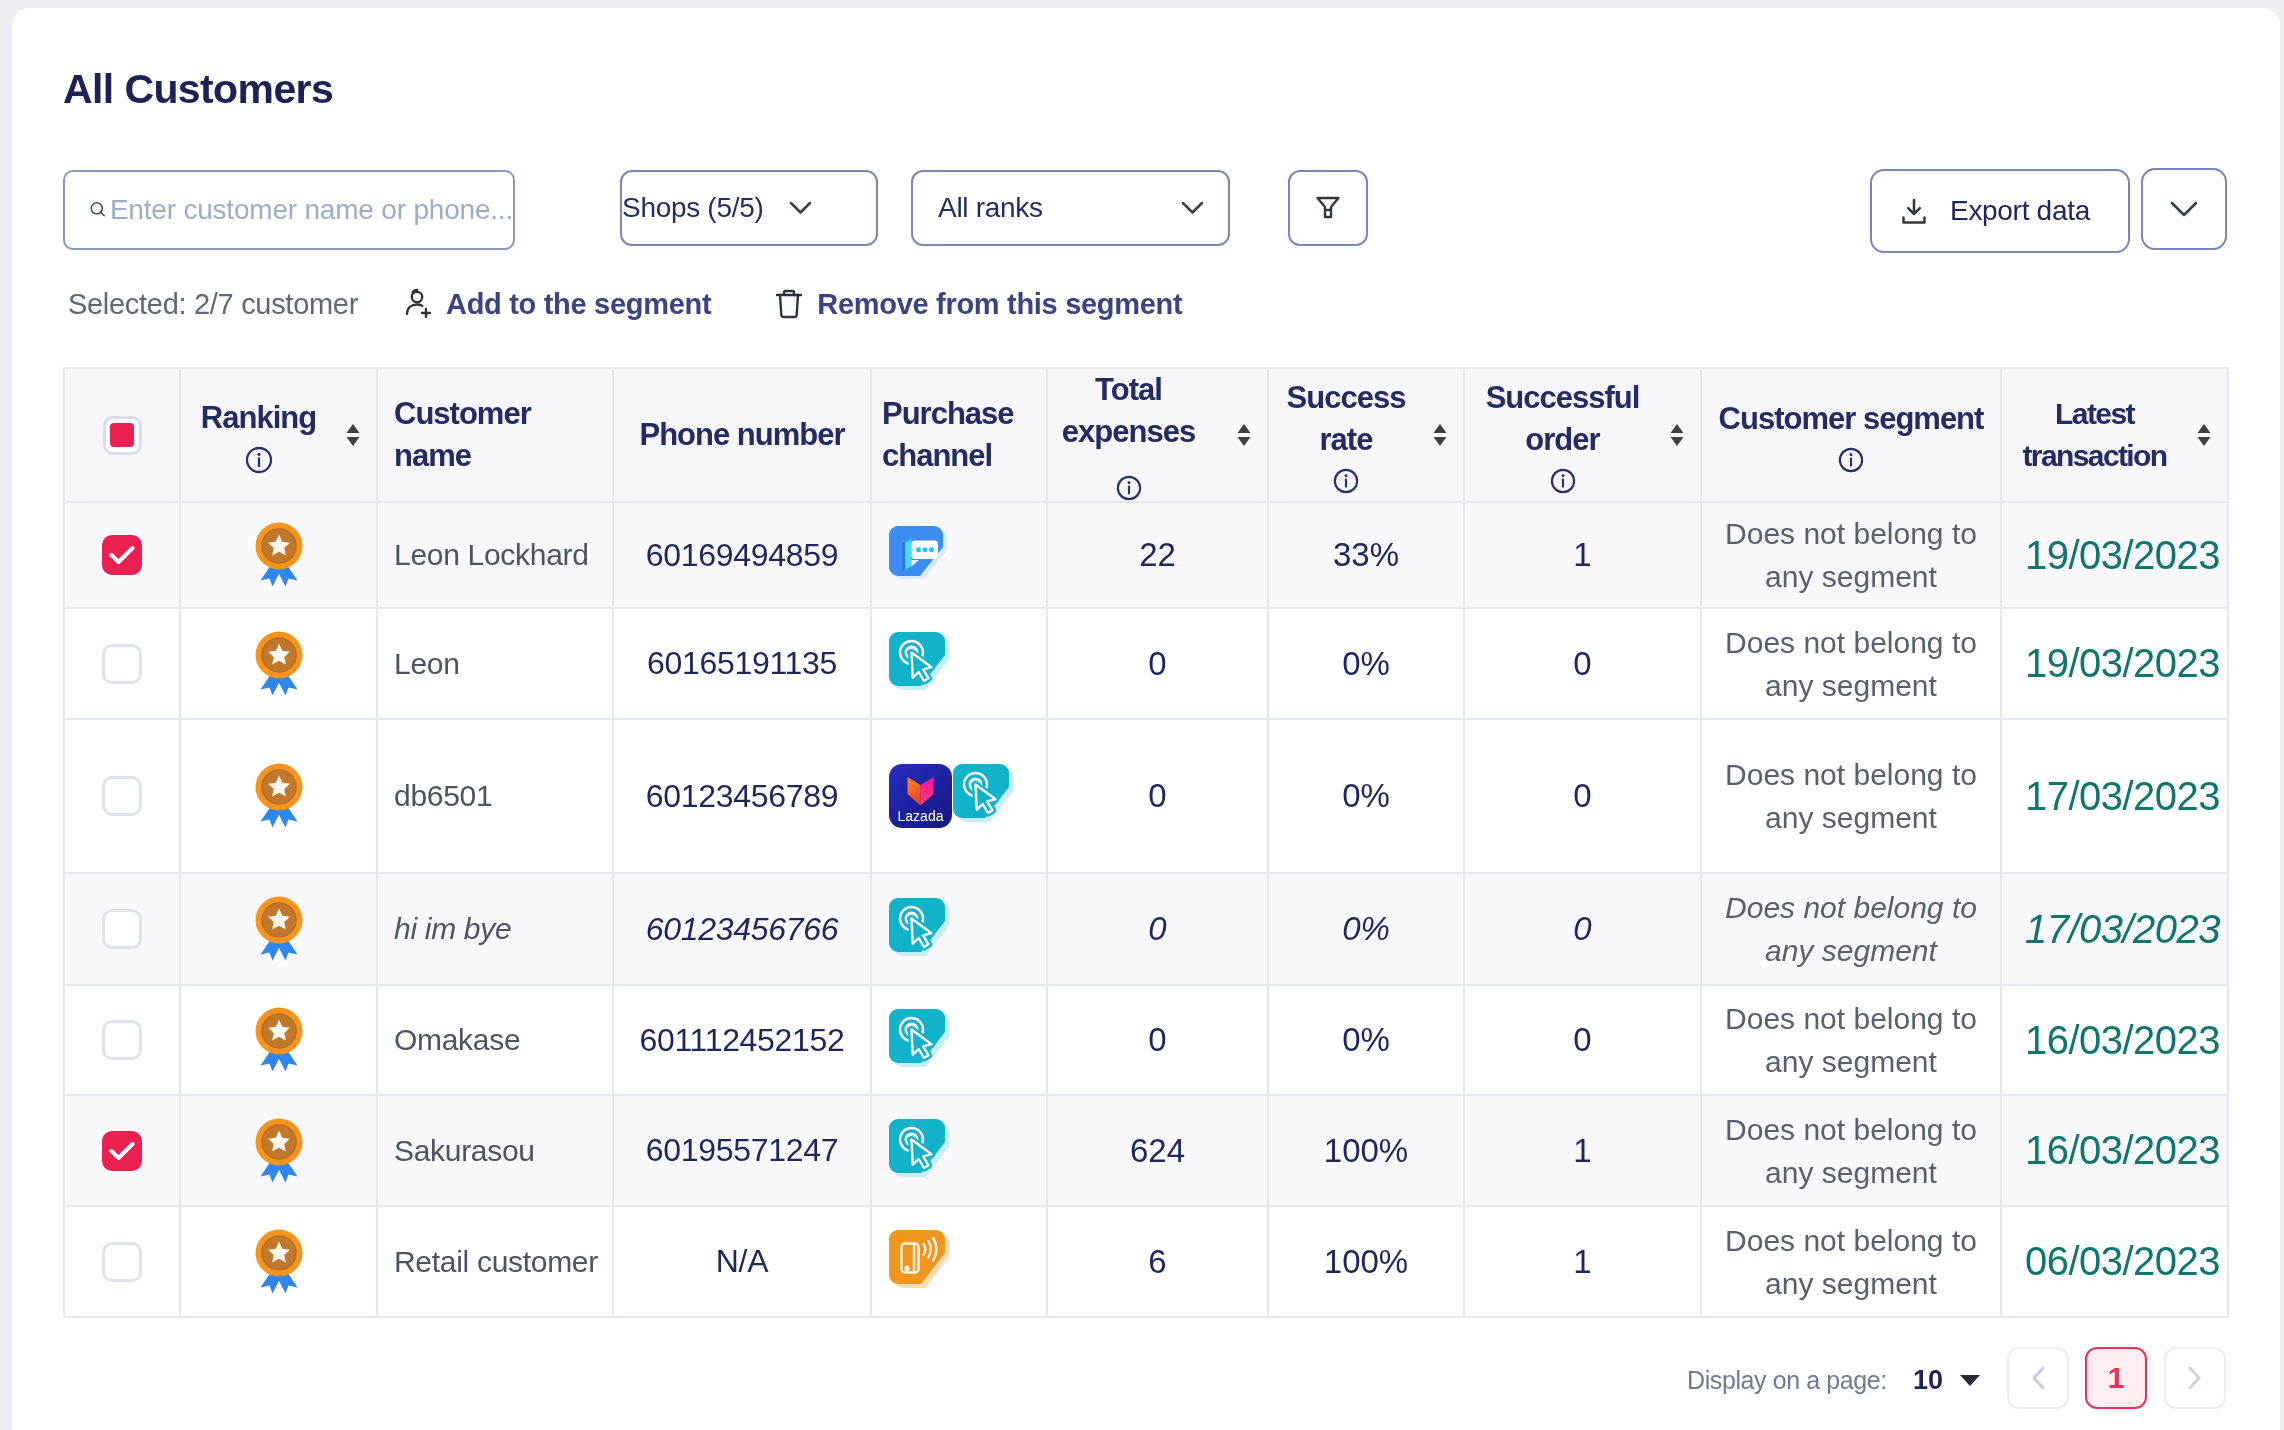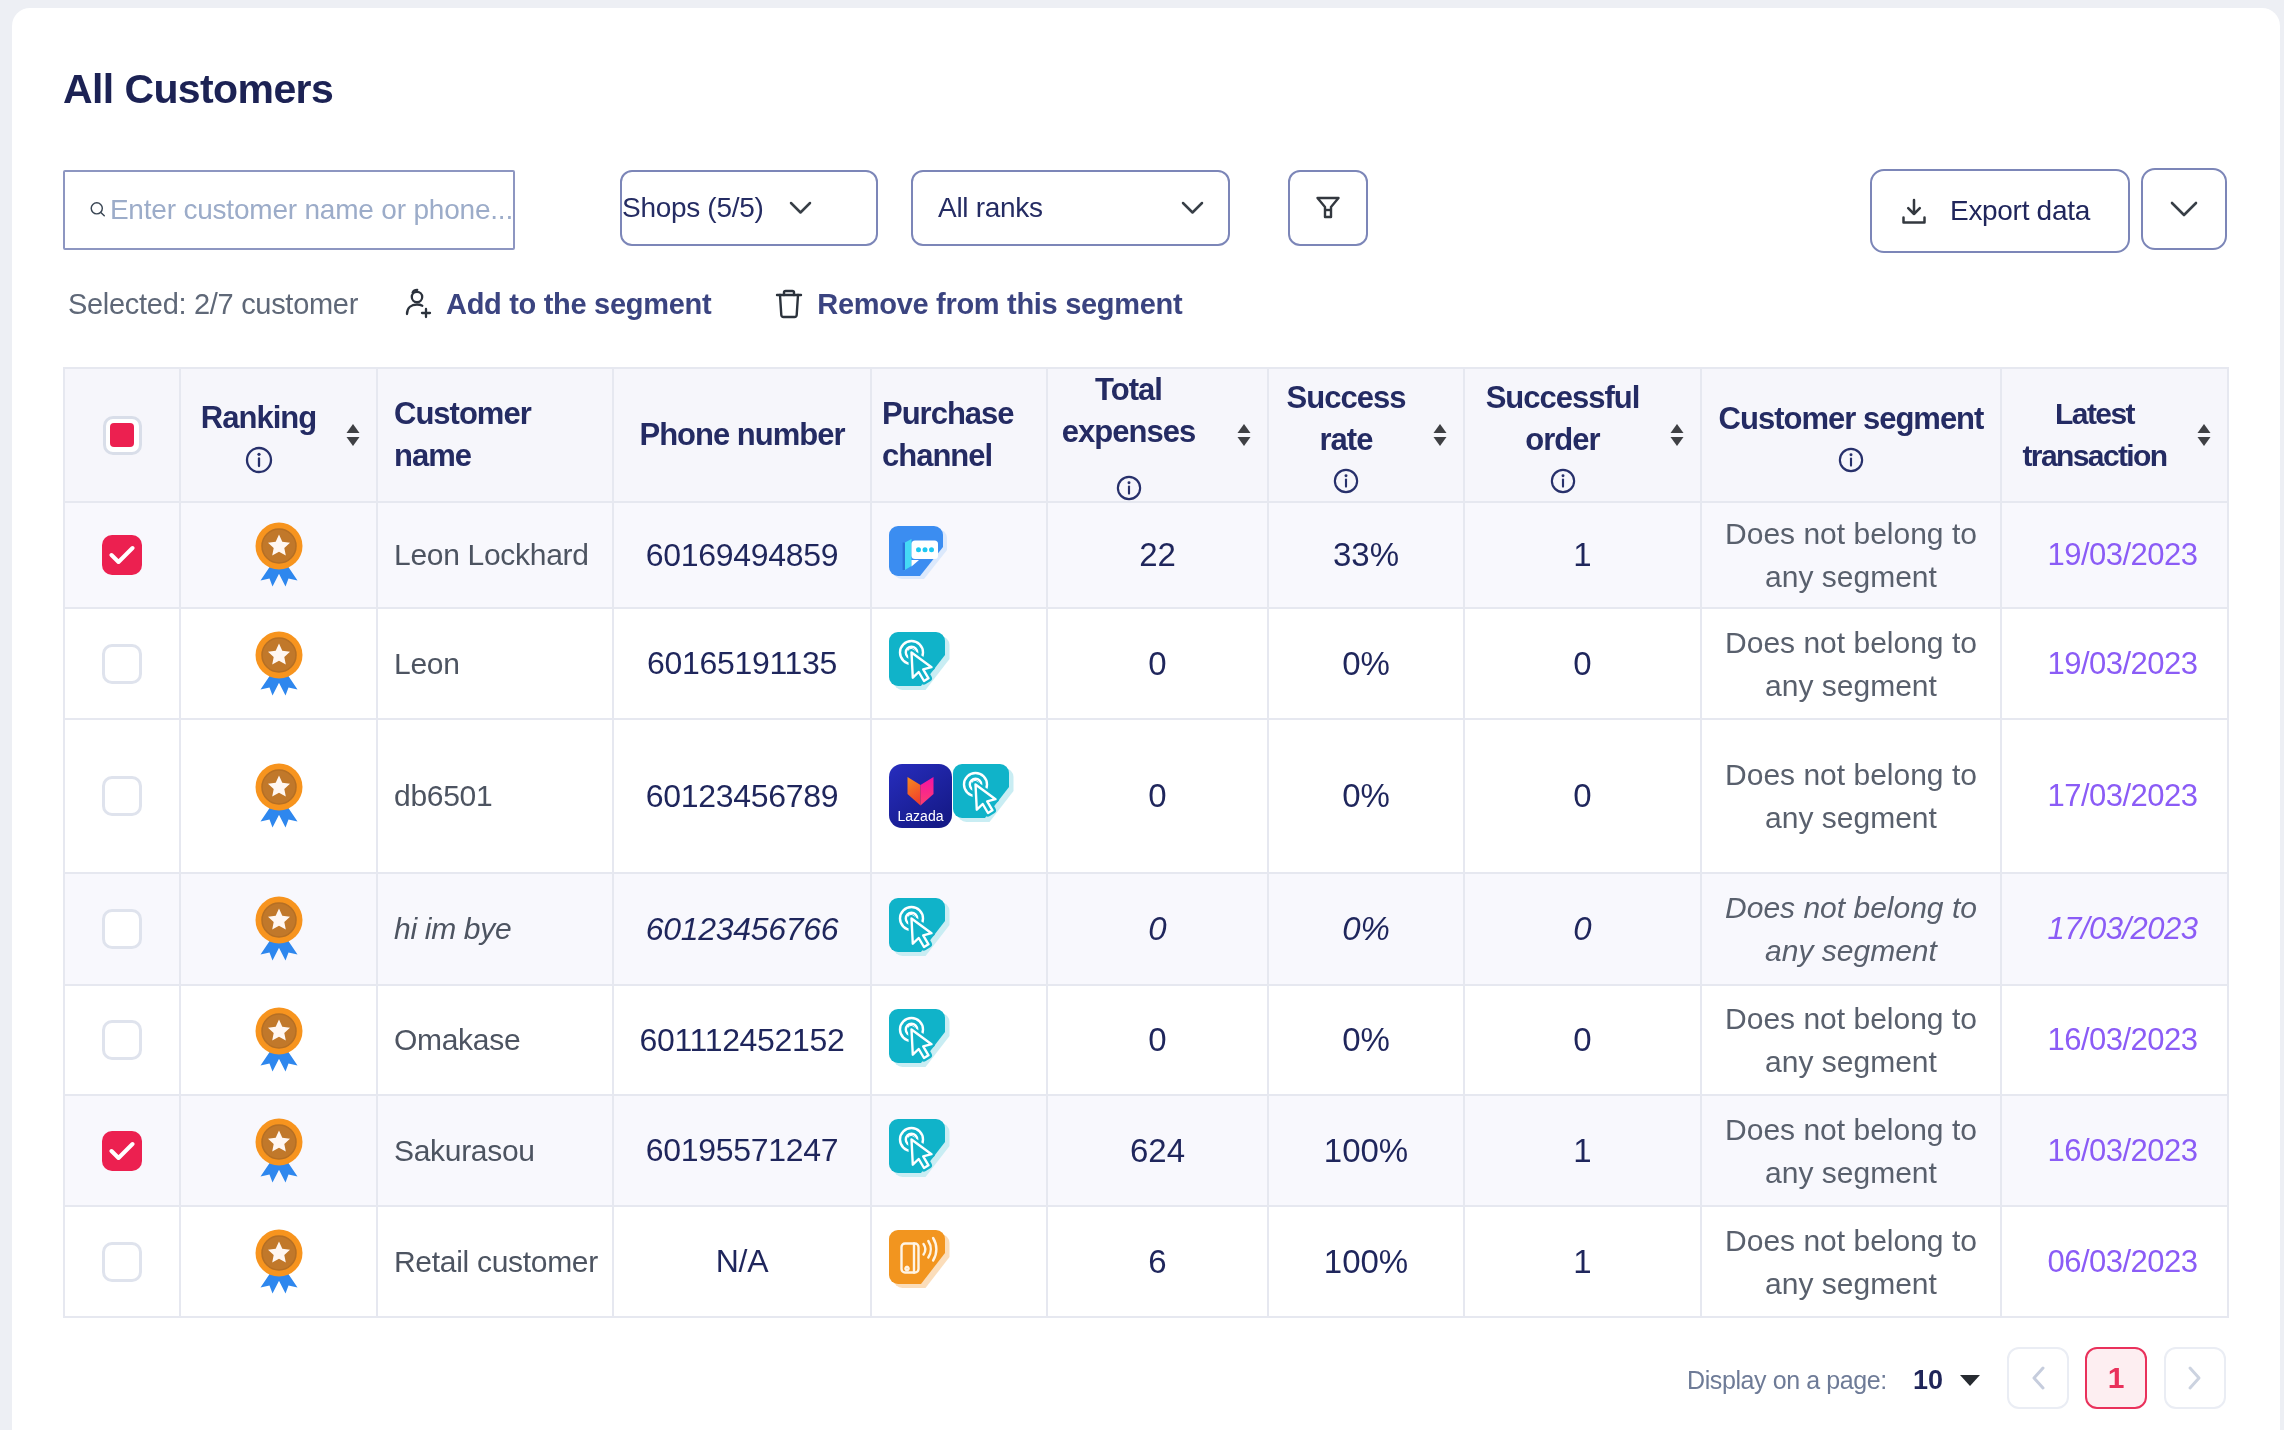--- a/index.html
+++ b/index.html
@@ -3,21 +3,21 @@
 <meta charset="utf-8">
 <style>
 * { margin:0; padding:0; box-sizing:border-box; }
 html,body { width:2284px; height:1430px; }
 body { font-family:"Liberation Sans", sans-serif; background:#edeff4; position:relative; overflow:hidden; }
 .card { position:absolute; left:12px; top:8px; width:2268px; height:1440px; background:#fff; border-radius:18px; }
 .abs { position:absolute; }
 .title { left:63px; top:66px; font-size:41px; font-weight:700; color:#1c2254; letter-spacing:-0.6px; }
 
 
-.searchbox { left:63px; top:170px; width:452px; height:80px; border:2px solid #8d96c1; border-radius:2px; background:#fff; display:flex; align-items:center; }
+.searchbox { left:63px; top:170px; width:452px; height:80px; border:2px solid #8d96c1; border-radius:10px; background:#fff; display:flex; align-items:center; }
 .searchbox svg { margin-left:24px; }
 .searchbox .ph { margin-left:2px; font-size:28px; color:#9cacc9; white-space:nowrap; letter-spacing:-0.2px; }
 .selbox { top:170px; height:76px; border:2px solid #7c86b8; border-radius:12px; background:#fff; display:flex; align-items:center; }
 .selbox .t { font-size:28px; color:#252c63; white-space:nowrap; letter-spacing:-0.3px; }
 .btn-filter { left:1288px; top:170px; width:80px; height:76px; border:2px solid #7c86b8; border-radius:12px; background:#fff; display:flex; align-items:center; justify-content:center; }
 .btn-export { left:1870px; top:169px; width:260px; height:84px; border:2px solid #7c86b8; border-radius:14px; background:#fff; display:flex; align-items:center; }
 .btn-export .t { font-size:28px; font-weight:400; color:#20265c; margin-left:22px; white-space:nowrap; letter-spacing:-0.3px; }
 .btn-chev { left:2141px; top:168px; width:86px; height:82px; border:2px solid #7c86b8; border-radius:14px; background:#fff; display:flex; align-items:center; justify-content:center; }
 
 
@@ -32,21 +32,21 @@
 td, th { border:2px solid #e6e8f0; padding:0; vertical-align:middle; font-weight:normal; }
 thead th { background:#f6f6fb; }
 tr.z td { background:#f8f8fd; }
 .hc { display:flex; flex-direction:column; align-items:center; justify-content:center; color:#242b63; font-size:31px; font-weight:700; line-height:42px; letter-spacing:-1px; white-space:nowrap; }
 .hl { color:#242b63; font-size:31px; font-weight:700; line-height:42px; text-align:left; letter-spacing:-1px; }
 .hwrap { position:relative; width:100%; height:100%; display:flex; flex-direction:column; align-items:center; justify-content:center; }
 .sorticon { position:absolute; right:16px; top:50%; margin-top:-11px; }
 .inf { margin-top:7px; }
 .cname { font-size:30px; color:#4d5461; padding-left:16px; letter-spacing:-0.3px; }
 .cnum { font-size:33px; color:#1f265c; text-align:center; }
-.cdate { font-size:31px; color:#8b5cf6; text-align:center; letter-spacing:-0.5px;padding-left:16px; }
+.cdate { font-size:40px; color:#0f766e; text-align:center; letter-spacing:-0.5px;padding-left:16px; }
 .cseg { font-size:30px; color:#59606d; text-align:center; line-height:43px; }
 .chan { padding-left:17px; }
 .ck { width:40px; height:40px; border-radius:10px; margin:0 auto; }
 .ck-un { background:#fff; border:3px solid #dfe3ed; }
 .ck-on { background:#ec2050; display:flex; align-items:center; justify-content:center; }
 .ck-hd { width:39px; height:39px; border-radius:10px; border:3px solid #d9dee9; background:#fff; margin:0 auto; display:flex; align-items:center; justify-content:center; }
 .ck-hd .in { width:24px; height:24px; background:#ec2050; border-radius:4px; }
 .medal { display:block; margin:0 auto; }
 
 

